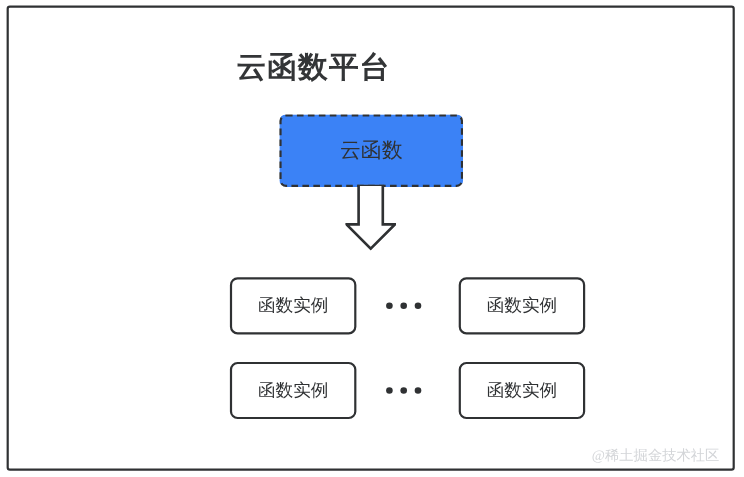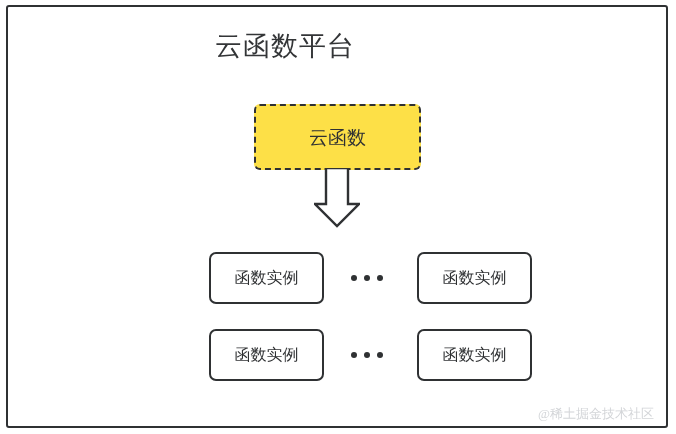--- a/index.html
+++ b/index.html
@@ -25,41 +25,41 @@
     box-sizing: border-box;
     border: 2px solid #2f3133;
     border-radius: 3px;
     background: #ffffff;
   }
 
   
   #platform-title {
     position: absolute;
     left: 0;
-    top: 32px;
+    top: 48px;
     width: 570px;
     text-align: center;
     font-size: 27px;
-    font-weight: normal;
+    font-weight: bold;
     color: #333537;
     letter-spacing: 1px;
     line-height: 1;
   }
 
   
   #cloud-function-box {
     position: absolute;
     left: 254px;
     top: 104px;
     width: 167px;
     height: 66px;
     box-sizing: border-box;
     border: 2px dashed #2f3133;
     border-radius: 6px;
-    background: #fde047;
+    background: #3b82f6;
     display: flex;
     align-items: center;
     justify-content: center;
   }
   #cloud-function-box .box-label {
     font-size: 19px;
     color: #2f3133;
     line-height: 1;
   }
 

